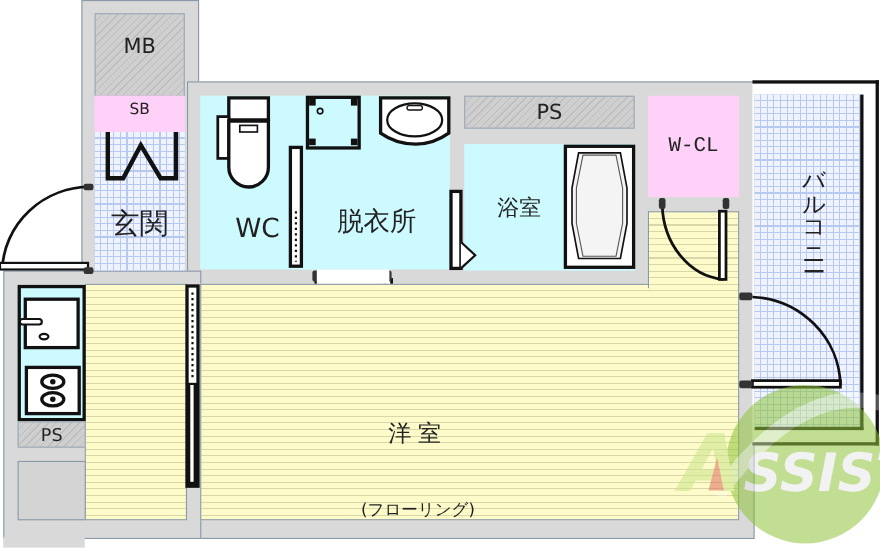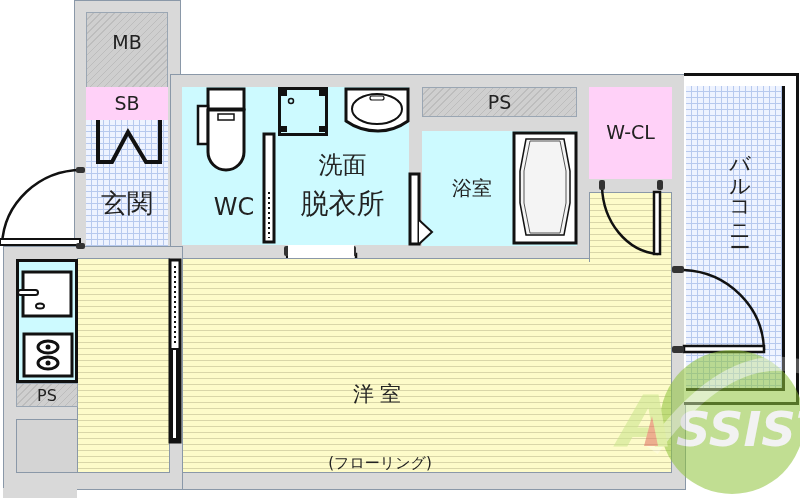--- a/index.html
+++ b/index.html
@@ -35,21 +35,21 @@
 <div class="abs wall wall-edge" style="left:74px;top:0;width:107px;height:260px;"></div>
 <div class="abs wall wall-edge" style="left:170px;top:74px;width:516px;height:416px;"></div>
 <div class="abs wall wall-edge" style="left:3px;top:246px;width:180px;height:244px;"></div>
 <div class="abs wall" style="left:3px;top:488px;width:74px;height:10px;"></div>
 
 <div class="abs shaft" style="left:86px;top:12px;width:82px;height:76px;">
   <div class="label" style="position:absolute;left:0;right:0;top:18px;font-size:19px;">MB</div>
 </div>
 
 <div class="abs closet" style="left:86px;top:87px;width:82px;height:33px;">
-  <div class="label" style="position:absolute;left:0;right:0;top:5px;font-size:19px;">SB</div>
+  <div class="label" style="position:absolute;left:0;right:0;top:5px;font-size:14px;">SB</div>
 </div>
 
 <div class="abs floor-tile" style="left:86px;top:120px;width:82px;height:126px;">
   <div class="label" style="position:absolute;left:0;right:0;top:66px;font-size:26px;text-align:center;">玄関</div>
 </div>
 <svg style="left:94px;top:118px;" width="72" height="48">
   <path d="M4 2 L4 44 L18 44 L34 14 L52 44 L66 44 L66 2" fill="none" stroke="#111" stroke-width="4"></path>
 </svg>
 <svg style="left:0;top:165px;" width="90" height="86">
   <path d="M82 5 A80 78 0 0 0 2 80" fill="none" stroke="#111" stroke-width="2.5"></path>
@@ -62,22 +62,21 @@
   <div class="label" style="position:absolute;left:0;right:0;top:106px;font-size:24px;">WC</div>
 </div>
 <svg style="left:196px;top:88px;" width="56" height="88">
   <rect x="12" y="1" width="36" height="20" fill="#fff" stroke="#111" stroke-width="3"></rect>
   <rect x="2" y="18" width="10" height="38" fill="#fff" stroke="#111" stroke-width="2.5"></rect>
   <path d="M12 22 L48 22 L48 64 A18 18 0 0 1 12 64 Z" fill="#fff" stroke="#111" stroke-width="3"></path>
   <rect x="22" y="26" width="16" height="6" fill="none" stroke="#111" stroke-width="1.5"></rect>
 </svg>
 
 <div class="abs wet" style="left:276px;top:87px;width:133px;height:158px;">
-  <div class="label" style="position:absolute;left:0;right:0;top:62px;font-size:24px;">洗面</div>
-  <div class="label" style="position:absolute;left:0;right:0;top:98px;font-size:28px;">脱衣所</div>
+  <div class="label" style="position:absolute;left:0;right:0;top:98px;font-size:24px;">脱衣所</div>
 </div>
 <svg style="left:278px;top:87px;" width="52" height="50">
   <rect x="1.5" y="1.5" width="47" height="46" fill="#cdfaff" stroke="#111" stroke-width="3"></rect>
   <rect x="3" y="3" width="6" height="6" fill="#111"></rect>
     <rect x="41" y="3" width="6" height="6" fill="#111"></rect>
   <rect x="3" y="39" width="6" height="6" fill="#111"></rect>
     <rect x="41" y="39" width="6" height="6" fill="#111"></rect>
   <circle cx="13" cy="14" r="2.5" fill="none" stroke="#111" stroke-width="1.5"></circle>
 </svg>
 <svg style="left:344px;top:87px;" width="68" height="46">
@@ -107,21 +106,21 @@
 <svg style="left:512px;top:131px;" width="66" height="114">
   <rect x="2" y="2" width="62" height="110" fill="#fff" stroke="#111" stroke-width="3"></rect>
   <path d="M14 8 L52 8 L58 40 L58 72 L52 104 L14 104 L8 72 L8 40 Z" fill="#f4f4f4" stroke="#111" stroke-width="1.5"></path>
   <path d="M18 10 L48 10 L54 40 L54 72 L48 102 L18 102 L12 72 L12 40 Z" fill="none" stroke="#555" stroke-width="1"></path>
 </svg>
 <svg style="left:408px;top:172px;" width="28" height="74">
   <rect x="2" y="2" width="9" height="70" fill="#fff" stroke="#111" stroke-width="3"></rect>
   <path d="M11 48 L24 60 L11 72" fill="#fff" stroke="#111" stroke-width="2"></path>
 </svg>
 
-<div class="abs closet" style="left:589px;top:87px;width:83px;height:92px;">
+<div class="abs closet" style="left:589px;top:87px;width:83px;height:92px;font-family:Liberation Mono, monospace;">
   <div class="label" style="position:absolute;left:0;right:0;top:34px;font-size:19px;">W-CL</div>
 </div>
 
 <div class="abs floor-wood" style="left:182px;top:258px;width:490px;height:215px;"></div>
 <div class="abs floor-wood" style="left:589px;top:192px;width:83px;height:70px;border-bottom:none;"></div>
 <div class="abs floor-wood" style="left:77px;top:258px;width:93px;height:215px;"></div>
 <div class="abs" style="left:280px;top:340px;width:200px;height:100px;margin-top:40px;">
   <div class="label" style="position:absolute;left:0;right:0;top:0;font-size:21px;letter-spacing:6px;">洋室</div>
   <div class="label" style="position:absolute;left:0;right:0;top:74px;font-size:15px;text-align:center;">(フローリング)</div>
 </div>

